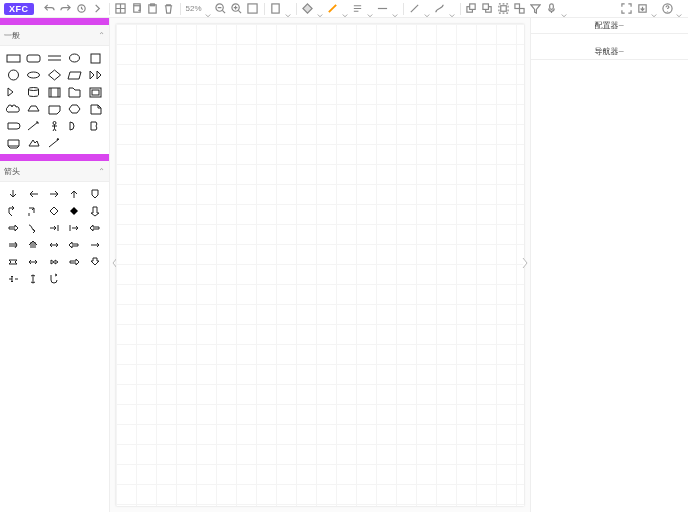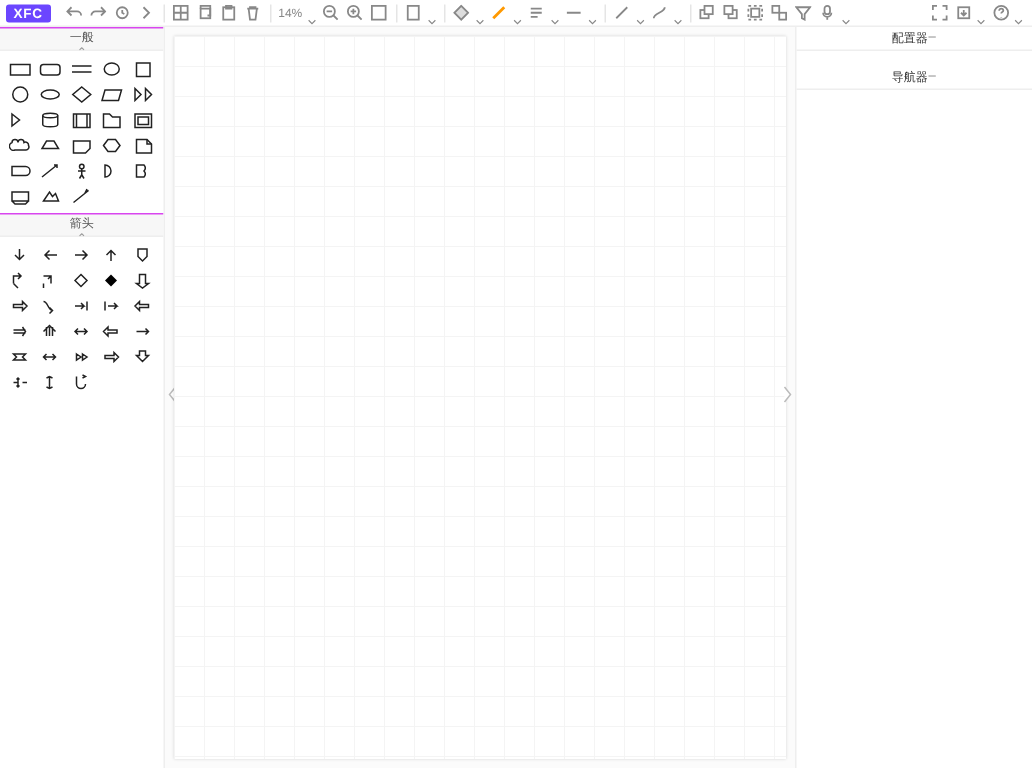--- a/index.html
+++ b/index.html
@@ -7,21 +7,21 @@
 .app{display:flex;flex-direction:column;width:100%;height:100%;border-radius:21px;}
 .toolbar{height:18px;background:#fff;border-bottom:1px solid #eee;display:flex;align-items:center;padding:0 4px;gap:0;}
 .brand{background:#6b46ff;color:#fff;font-size:9px;font-weight:bold;padding:1px 5px;border-radius:2px;margin-right:8px;letter-spacing:.5px;}
 .tbtn{width:16px;height:16px;display:flex;align-items:center;justify-content:center;color:#666;cursor:pointer;}
 .tbtn svg{width:11px;height:11px;stroke:#888;fill:none;stroke-width:1.3;}
 .sep{width:1px;height:12px;background:#e5e5e5;margin:0 3px;}
 .zoom{font-size:8px;color:#888;padding:0 2px;display:flex;align-items:center;}
 .spacer{flex:1;}
 .body{flex:1;display:flex;overflow:hidden;}
 .sidebar{width:110px;background:#fff;border-right:1px solid #eee;display:flex;flex-direction:column;overflow:hidden;}
-.sect-hdr{height:16px;background:#f7f7f7;border-top:1px solid #d946ef;border-bottom:1px solid #eee;font-size:8px;color:#555;display:flex;align-items:center;padding:0 4px;justify-content:space-between;flex-direction:column;}
+.sect-hdr{height:28px;background:#f7f7f7;border-top:7px solid #d946ef;border-bottom:1px solid #eee;font-size:8px;color:#555;display:flex;align-items:center;padding:0 4px;justify-content:space-between;}
 .sect-hdr .chev{font-size:8px;color:#999;}
 .palette{display:grid;grid-template-columns:repeat(5,1fr);gap:2px;padding:4px;}
 .pcell{width:18px;height:15px;display:flex;align-items:center;justify-content:center;cursor:pointer;}
 .pcell svg{width:15px;height:12px;stroke:#222;fill:none;stroke-width:1;}
 .canvas-wrap{flex:1;position:relative;background:#fbfbfb;}
 .canvas{position:absolute;left:6px;top:6px;right:6px;bottom:6px;background:#fff;box-shadow:0 0 2px rgba(0,0,0,.15);background-image:linear-gradient(#f4f4f4 1px,transparent 1px),linear-gradient(90deg,#f4f4f4 1px,transparent 1px);background-size:20px 20px;}
 .rpanel{width:158px;border-left:1px solid #eee;background:#fff;display:flex;flex-direction:column;}
 .rp-hdr{height:16px;border-bottom:1px solid #eee;font-size:8px;color:#333;display:flex;align-items:center;justify-content:center;padding:0 6px;}
 .rp-hdr .minus{color:#999;font-size:10px;}
 .dd{width:8px;height:8px;margin-left:1px;}
@@ -76,21 +76,21 @@
           <rect x="2" y="2" width="8" height="9"></rect>
           <rect x="4" y="1" width="4" height="2"></rect>
         </svg>
       </div>
   <div class="tbtn">
         <svg viewBox="0 0 12 12">
           <path d="M2 3h8M4 3V2h4v1M3 3l1 8h4l1-8"></path>
         </svg>
       </div>
   <div class="sep"></div>
-  <span class="zoom">14%</span>
+  <span class="zoom">52%</span>
   <span class="dd"><svg viewBox="0 0 8 8">
           <path d="M1 2l3 3 3-3"></path>
         </svg></span>
   <div class="tbtn">
         <svg viewBox="0 0 12 12">
           <circle cx="5" cy="5" r="4"></circle>
           <path d="M8 8l3 3M3 5h4"></path>
         </svg>
       </div>
   <div class="tbtn">

